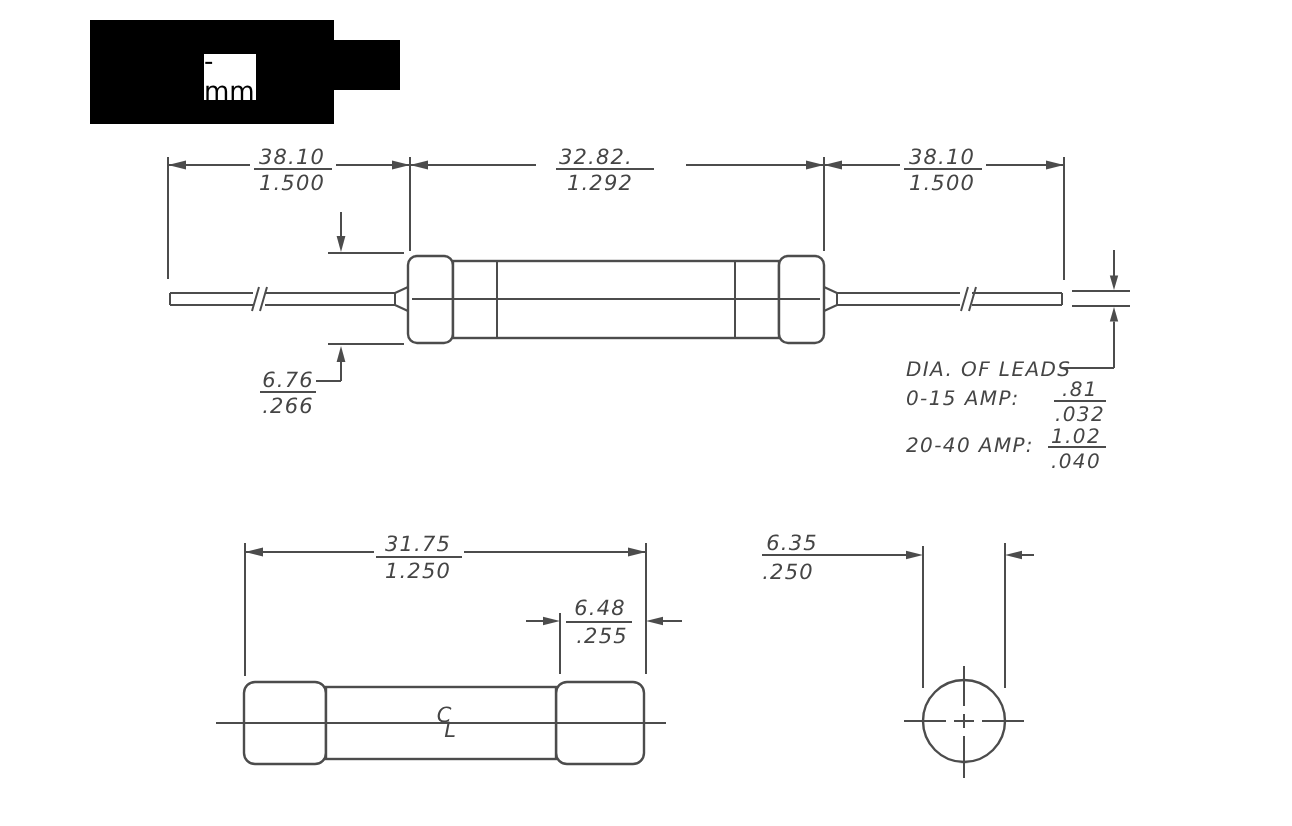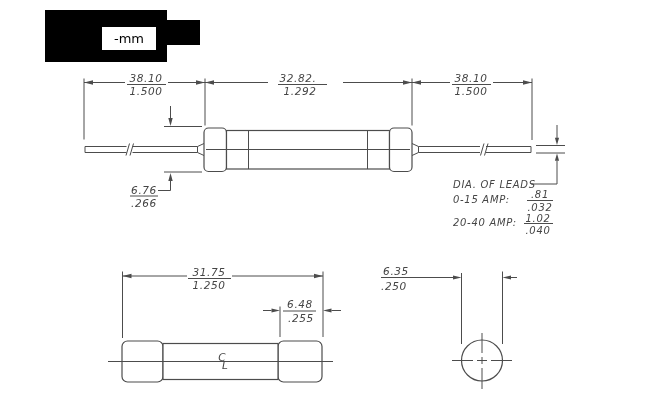--- a/index.html
+++ b/index.html
@@ -14,21 +14,21 @@
   .ar{fill:#4c4c4c;stroke:none;}
   
   text{fill:#454545;}
   .dim{font:italic 10.5px "DejaVu Sans",sans-serif;letter-spacing:0.6px;}
   .note{font:italic 10px "DejaVu Sans",sans-serif;letter-spacing:0.7px;}
   .clsym{font:italic 10.5px "DejaVu Sans",sans-serif;}
   .mid{text-anchor:middle;}
   
   .redact{position:absolute;background:#000;}
   #unit-box{
-    position:absolute;left:102px;top:27px;width:54px;height:23px;background:#fff;
+    position:absolute;left:102px;top:27px;width:26px;height:23px;background:#fff;
     display:flex;align-items:center;justify-content:center;
     font:13px "DejaVu Sans",sans-serif;color:#000;
   }
 </style>
 </head>
 <body>
 
 <div id="stage">
 
   <svg id="drawing" width="646" height="413" viewBox="0 0 646 413">

